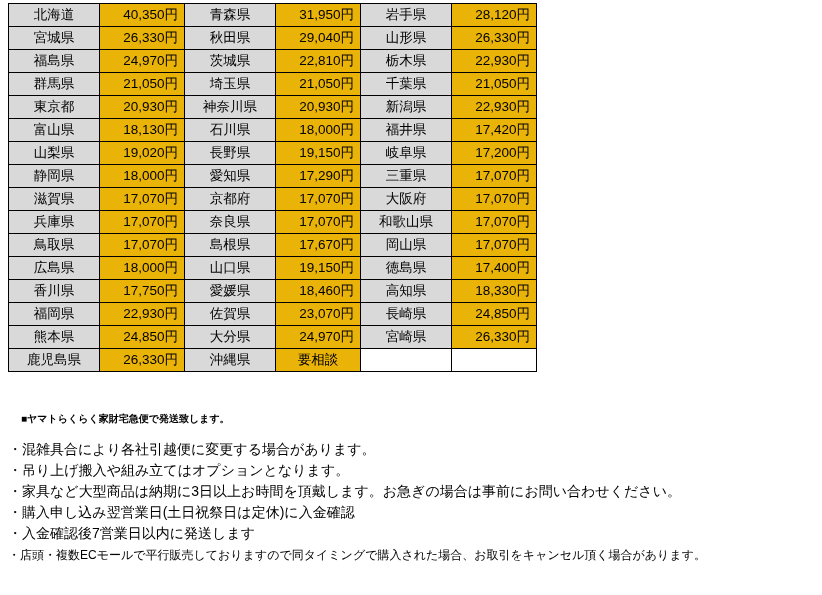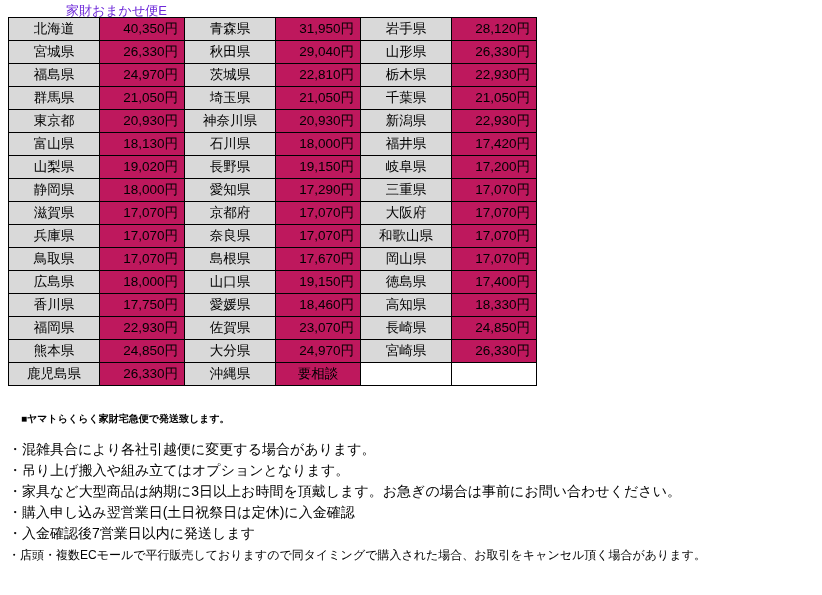--- a/index.html
+++ b/index.html
@@ -25,40 +25,40 @@
     top: 2px;
     font-size: 13px;
     color: #6d28d9;
     font-weight: 400;
     letter-spacing: 0px;
     white-space: nowrap;
   }
   table.fee-table {
     position: absolute;
     left: 8px;
-    top: 17px;
+    top: 3px;
     border-collapse: collapse;
     table-layout: fixed;
     width: 527px;
   }
   table.fee-table td {
     border: 1px solid #000000;
     height: 23px;
     font-size: 13.5px;
     padding: 0 6px;
     box-sizing: border-box;
   }
   td.pref {
     background: #d9d9d9;
     text-align: center;
     width: 91px;
     font-weight: 400;
   }
   td.price {
-    background: #be185d;
+    background: #eab308;
     text-align: right;
     width: 85px;
     padding-right: 10px;
   }
   td.price.center {
     text-align: center;
     padding-right: 6px;
     margin-left: 28px;
   }
   td.blank-cell {

